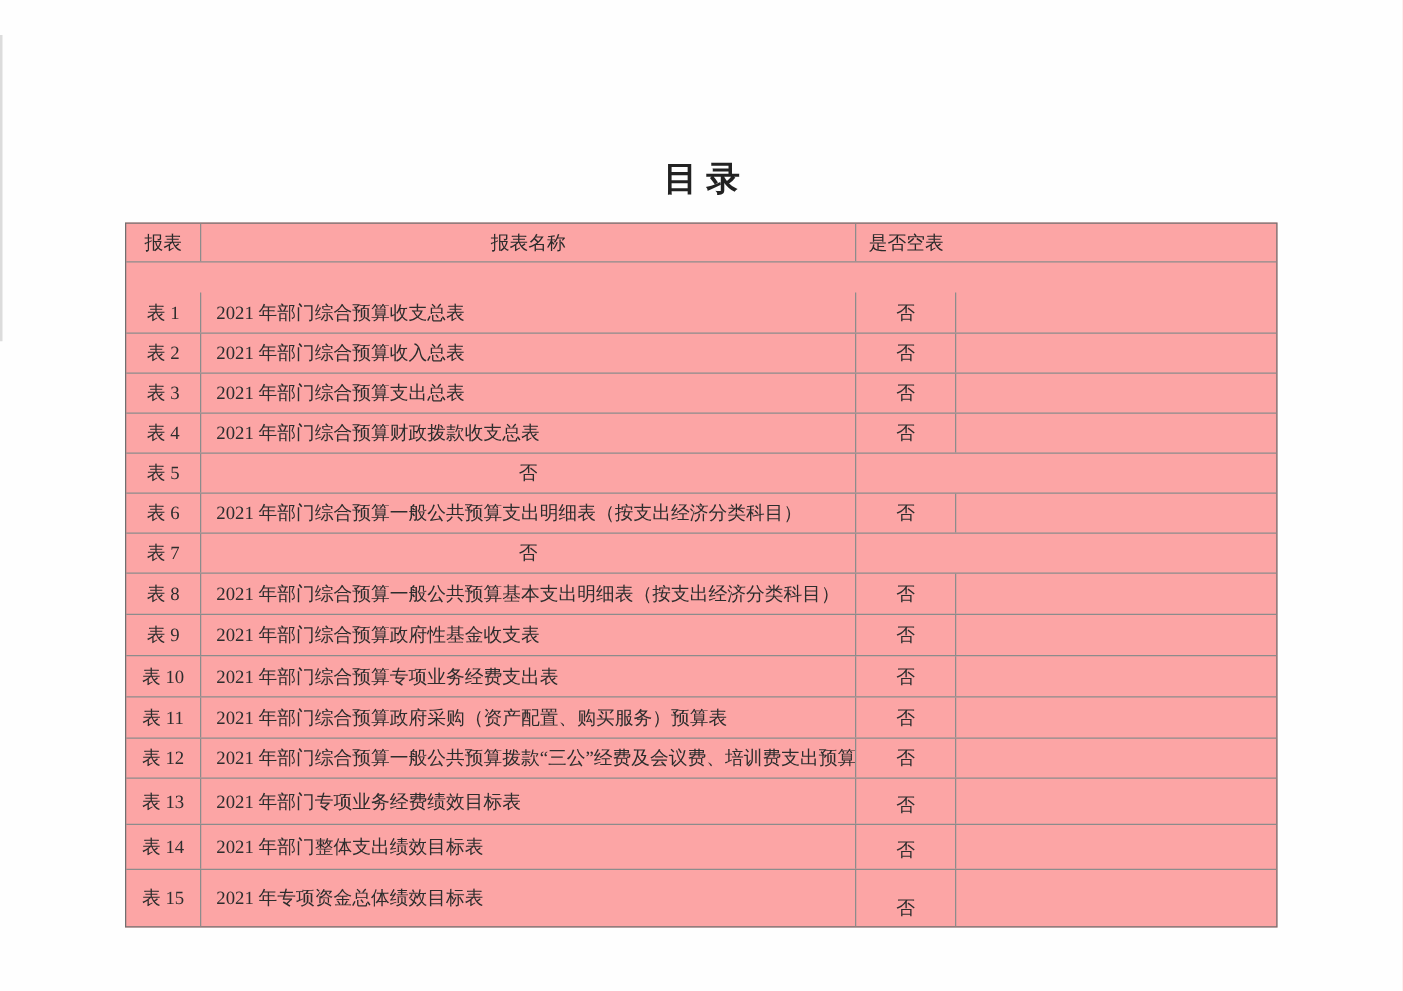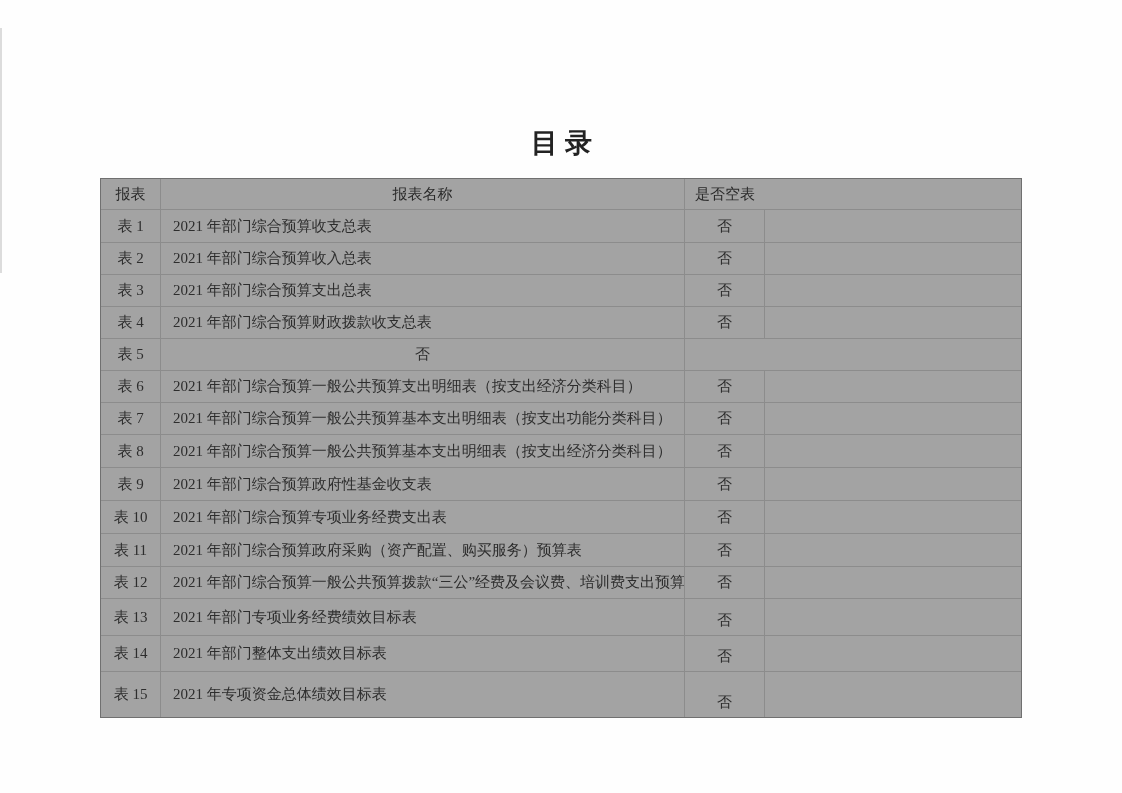--- a/index.html
+++ b/index.html
@@ -35,21 +35,21 @@
     letter-spacing: 7px;
     color: #222222;
   }
   .toc-table {
     position: absolute;
     left: 100px;
     top: 178px;
     width: 922px;
     border: 1px solid #707070;
     box-sizing: border-box;
-    background: #a3a3a3;
+    background: #fca5a5;
   }
   .row {
     display: grid;
     grid-template-columns: 60px 524px 80px 1fr;
     border-bottom: 1px solid #8c8c8c;
   }
   .row:last-child {
     border-bottom: none;
   }
   .cell {
@@ -73,21 +73,21 @@
   .header-row .cell {
     font-size: 15px;
     color: #2a2a2a;
   }
   .header-row .c2 {
     justify-content: center;
     padding-left: 0;
   }
   .header-row { height: 30px; }
   .body-row { height: 31px; }
-  .r1 { height: 32px; }
+  .r1 { height: 32px; margin-top: 24px; }
   .r8, .r9, .r10, .r11 { height: 32px; }
   .r13 { height: 36px; font-family: Liberation Serif, serif; }
   .r14 { height: 35px; }
   .r15 { height: 45px; }
   .r13 .c3, .r14 .c3, .r15 .c3 {
     align-items: flex-end;
     padding-bottom: 5px;
   }
   .r15 .c2 {
     align-items: center;
@@ -136,21 +136,20 @@
       <div class="cell c4"></div>
     </div>
       <div class="row body-row r6">
       <div class="cell c1">表 6</div>
       <div class="cell c2">2021 年部门综合预算一般公共预算支出明细表（按支出经济分类科目）</div>
       <div class="cell c3">否</div>
       <div class="cell c4"></div>
     </div>
       <div class="row body-row r7">
       <div class="cell c1">表 7</div>
-      <div class="cell c2">2021 年部门综合预算一般公共预算基本支出明细表（按支出功能分类科目）</div>
       <div class="cell c3">否</div>
       <div class="cell c4"></div>
     </div>
       <div class="row body-row r8">
       <div class="cell c1">表 8</div>
       <div class="cell c2">2021 年部门综合预算一般公共预算基本支出明细表（按支出经济分类科目）</div>
       <div class="cell c3">否</div>
       <div class="cell c4"></div>
     </div>
       <div class="row body-row r9">

